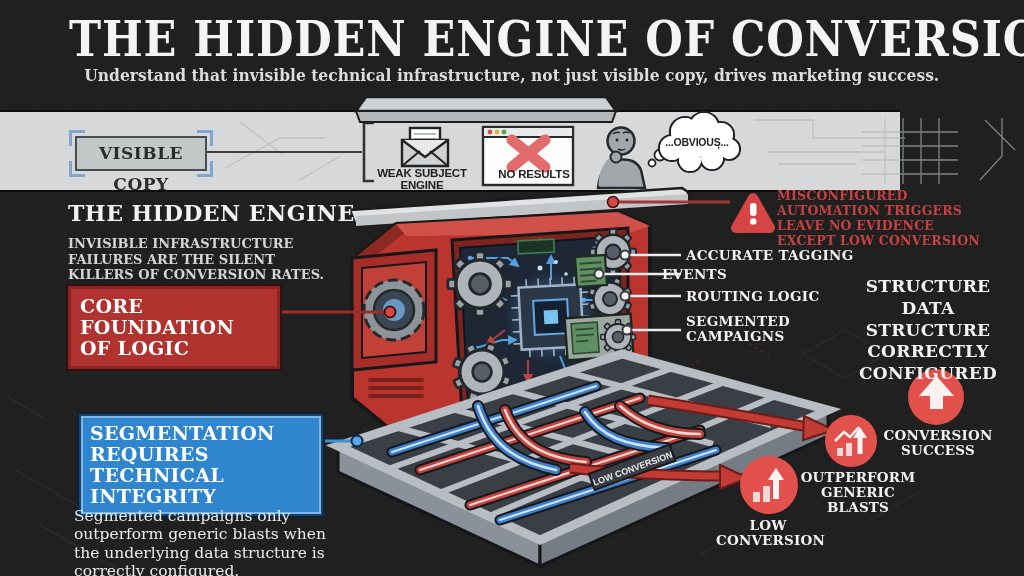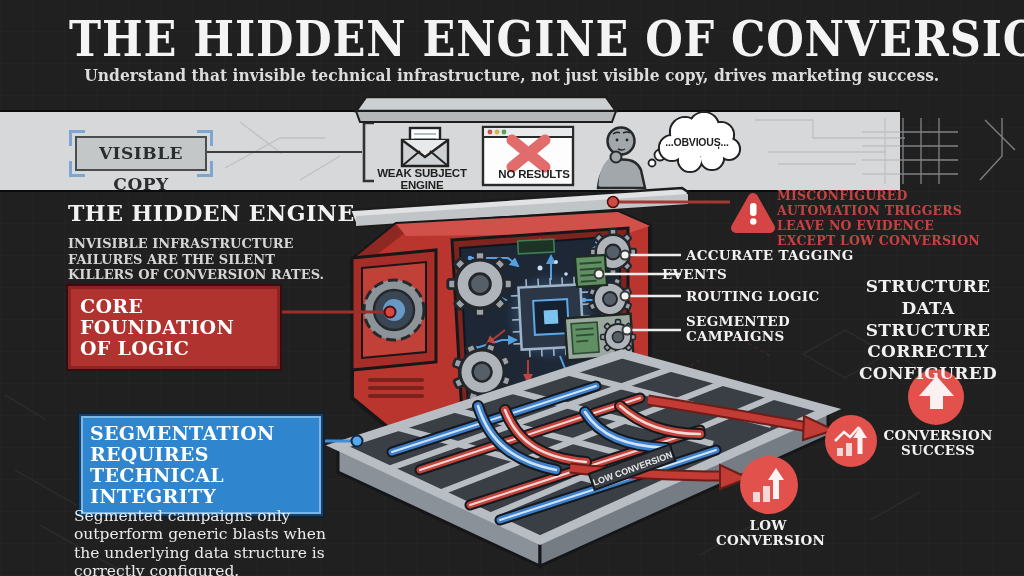--- a/index.html
+++ b/index.html
@@ -385,15 +385,16 @@
     <div class="lbl warntext" style="left:777px;top:188px;width:212px;">MISCONFIGURED AUTOMATION TRIGGERS LEAVE NO EVIDENCE EXCEPT LOW CONVERSION</div>
 
     <div class="lbl callout" style="left:686px;top:248px;">ACCURATE TAGGING</div>
     <div class="lbl callout" style="left:662px;top:267px;">EVENTS</div>
     <div class="lbl callout" style="left:686px;top:289px;">ROUTING LOGIC</div>
     <div class="lbl callout" style="left:686px;top:314px;width:100px;">SEGMENTED CAMPAIGNS</div>
 
     <div class="lbl datanote" style="left:845px;top:276px;width:166px;">STRUCTURE DATA STRUCTURE CORRECTLY CONFIGURED</div>
 
     <div class="lbl outcome" style="left:716px;top:518px;width:104px;">LOW CONVERSION</div>
+    <div class="lbl outcome" style="left:792px;top:470px;width:132px;">OUTPERFORM GENERIC BLASTS</div>
     <div class="lbl outcome" style="left:882px;top:428px;width:112px;">CONVERSION SUCCESS</div>
   </div>
 </div>
 
 </body></html>

